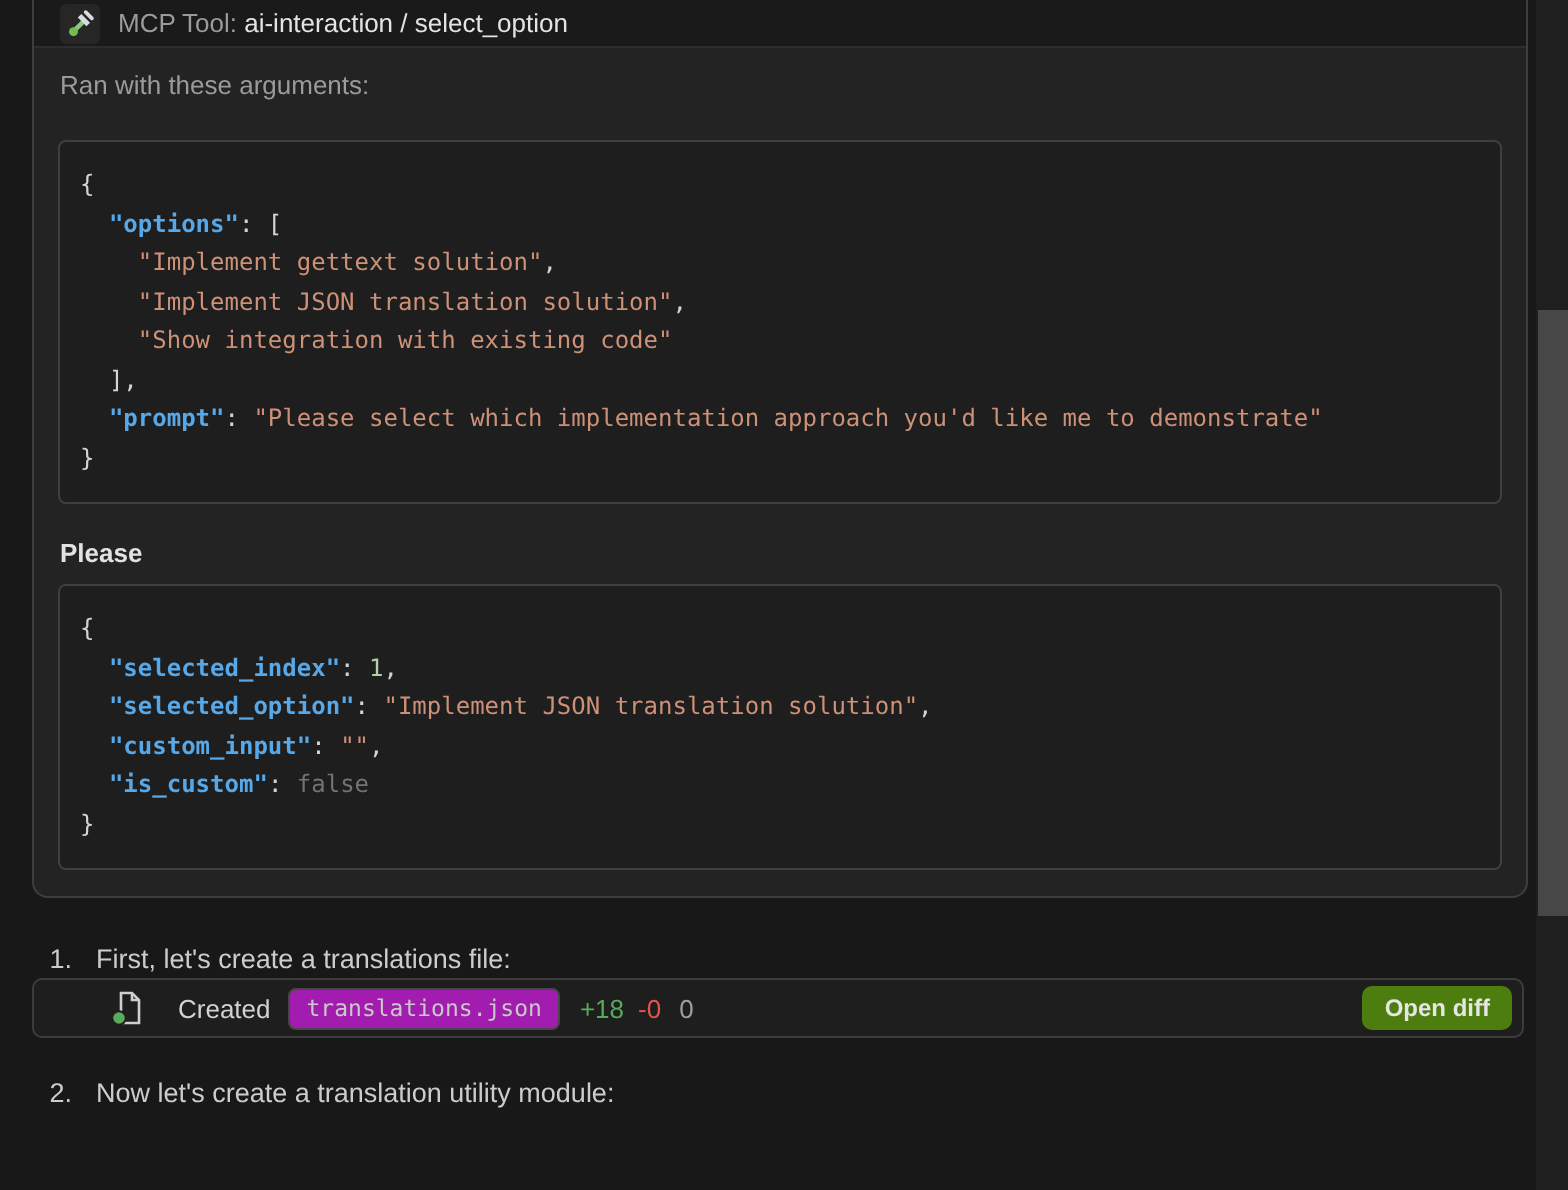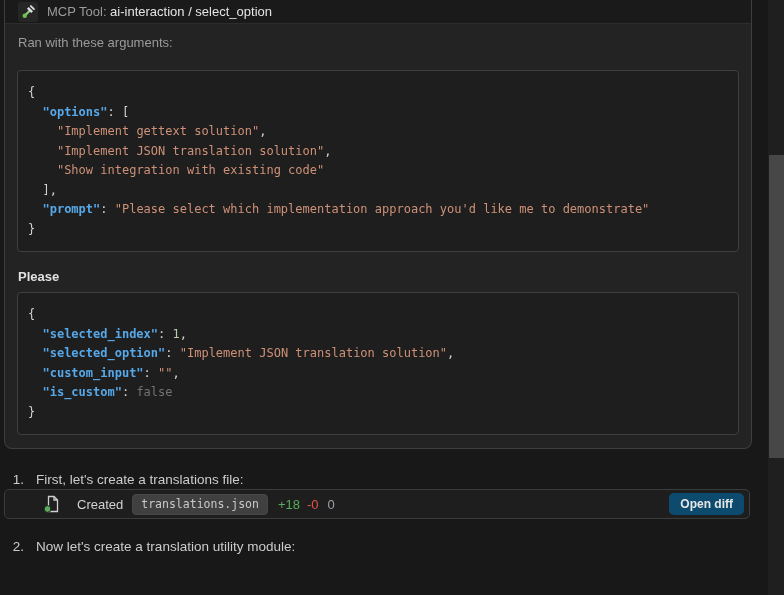--- a/index.html
+++ b/index.html
@@ -3,21 +3,21 @@
 <meta charset="utf-8">
 <style>
   * { margin:0; padding:0; box-sizing:border-box; }
   html,body { width:784px; height:595px; overflow:hidden; }
   body {
     background:#181818;
     font-family:"Liberation Sans","DejaVu Sans",sans-serif;
     color:#cccccc;
     position:relative;
   }
-  .content { position:absolute; top:0; left:4px; width:768px; }
+  .content { position:absolute; top:0; left:16px; width:768px; }
 
   
   .tool-card {
     width:748px;
     background:#232323;
     border:1px solid #3e3e3e;
     border-radius:0 0 8px 8px;
     border-top:none;
     overflow:hidden;
   }
@@ -74,33 +74,33 @@
     display:flex; align-items:center;
     padding:0 5px 0 38px;
     font-size:13px;
   }
   .file-icon { width:18px; height:18px; position:relative; margin-right:16px; flex:none; }
   .created-label { color:#d2d2d2; margin-right:9px; }
   .file-pill {
     font-family:"DejaVu Sans Mono","Liberation Mono",monospace;
     font-size:11.5px;
     color:#c9c9c9;
-    background:#404040;
+    background:#a21caf;
     border:1px solid #474747;
     border-radius:4px;
     padding:2px 8px 3px 8px;
     margin-right:10px;
     cursor:pointer;
   }
   .diff-add { color:#57ab5a; margin-right:7px; }
   .diff-del { color:#e5534b; margin-right:9px; }
   .diff-neutral { color:#9aa0a8; }
   .spacer { flex:1; }
   .open-diff-btn {
-    background:#0c4a6e;
+    background:#4d7c0f;
     color:#e6e6e6;
     border:none;
     border-radius:5px;
     font-family:inherit;
     font-size:12px;
     font-weight:bold;
     padding:4px 11px;
     cursor:pointer;
   }
 

